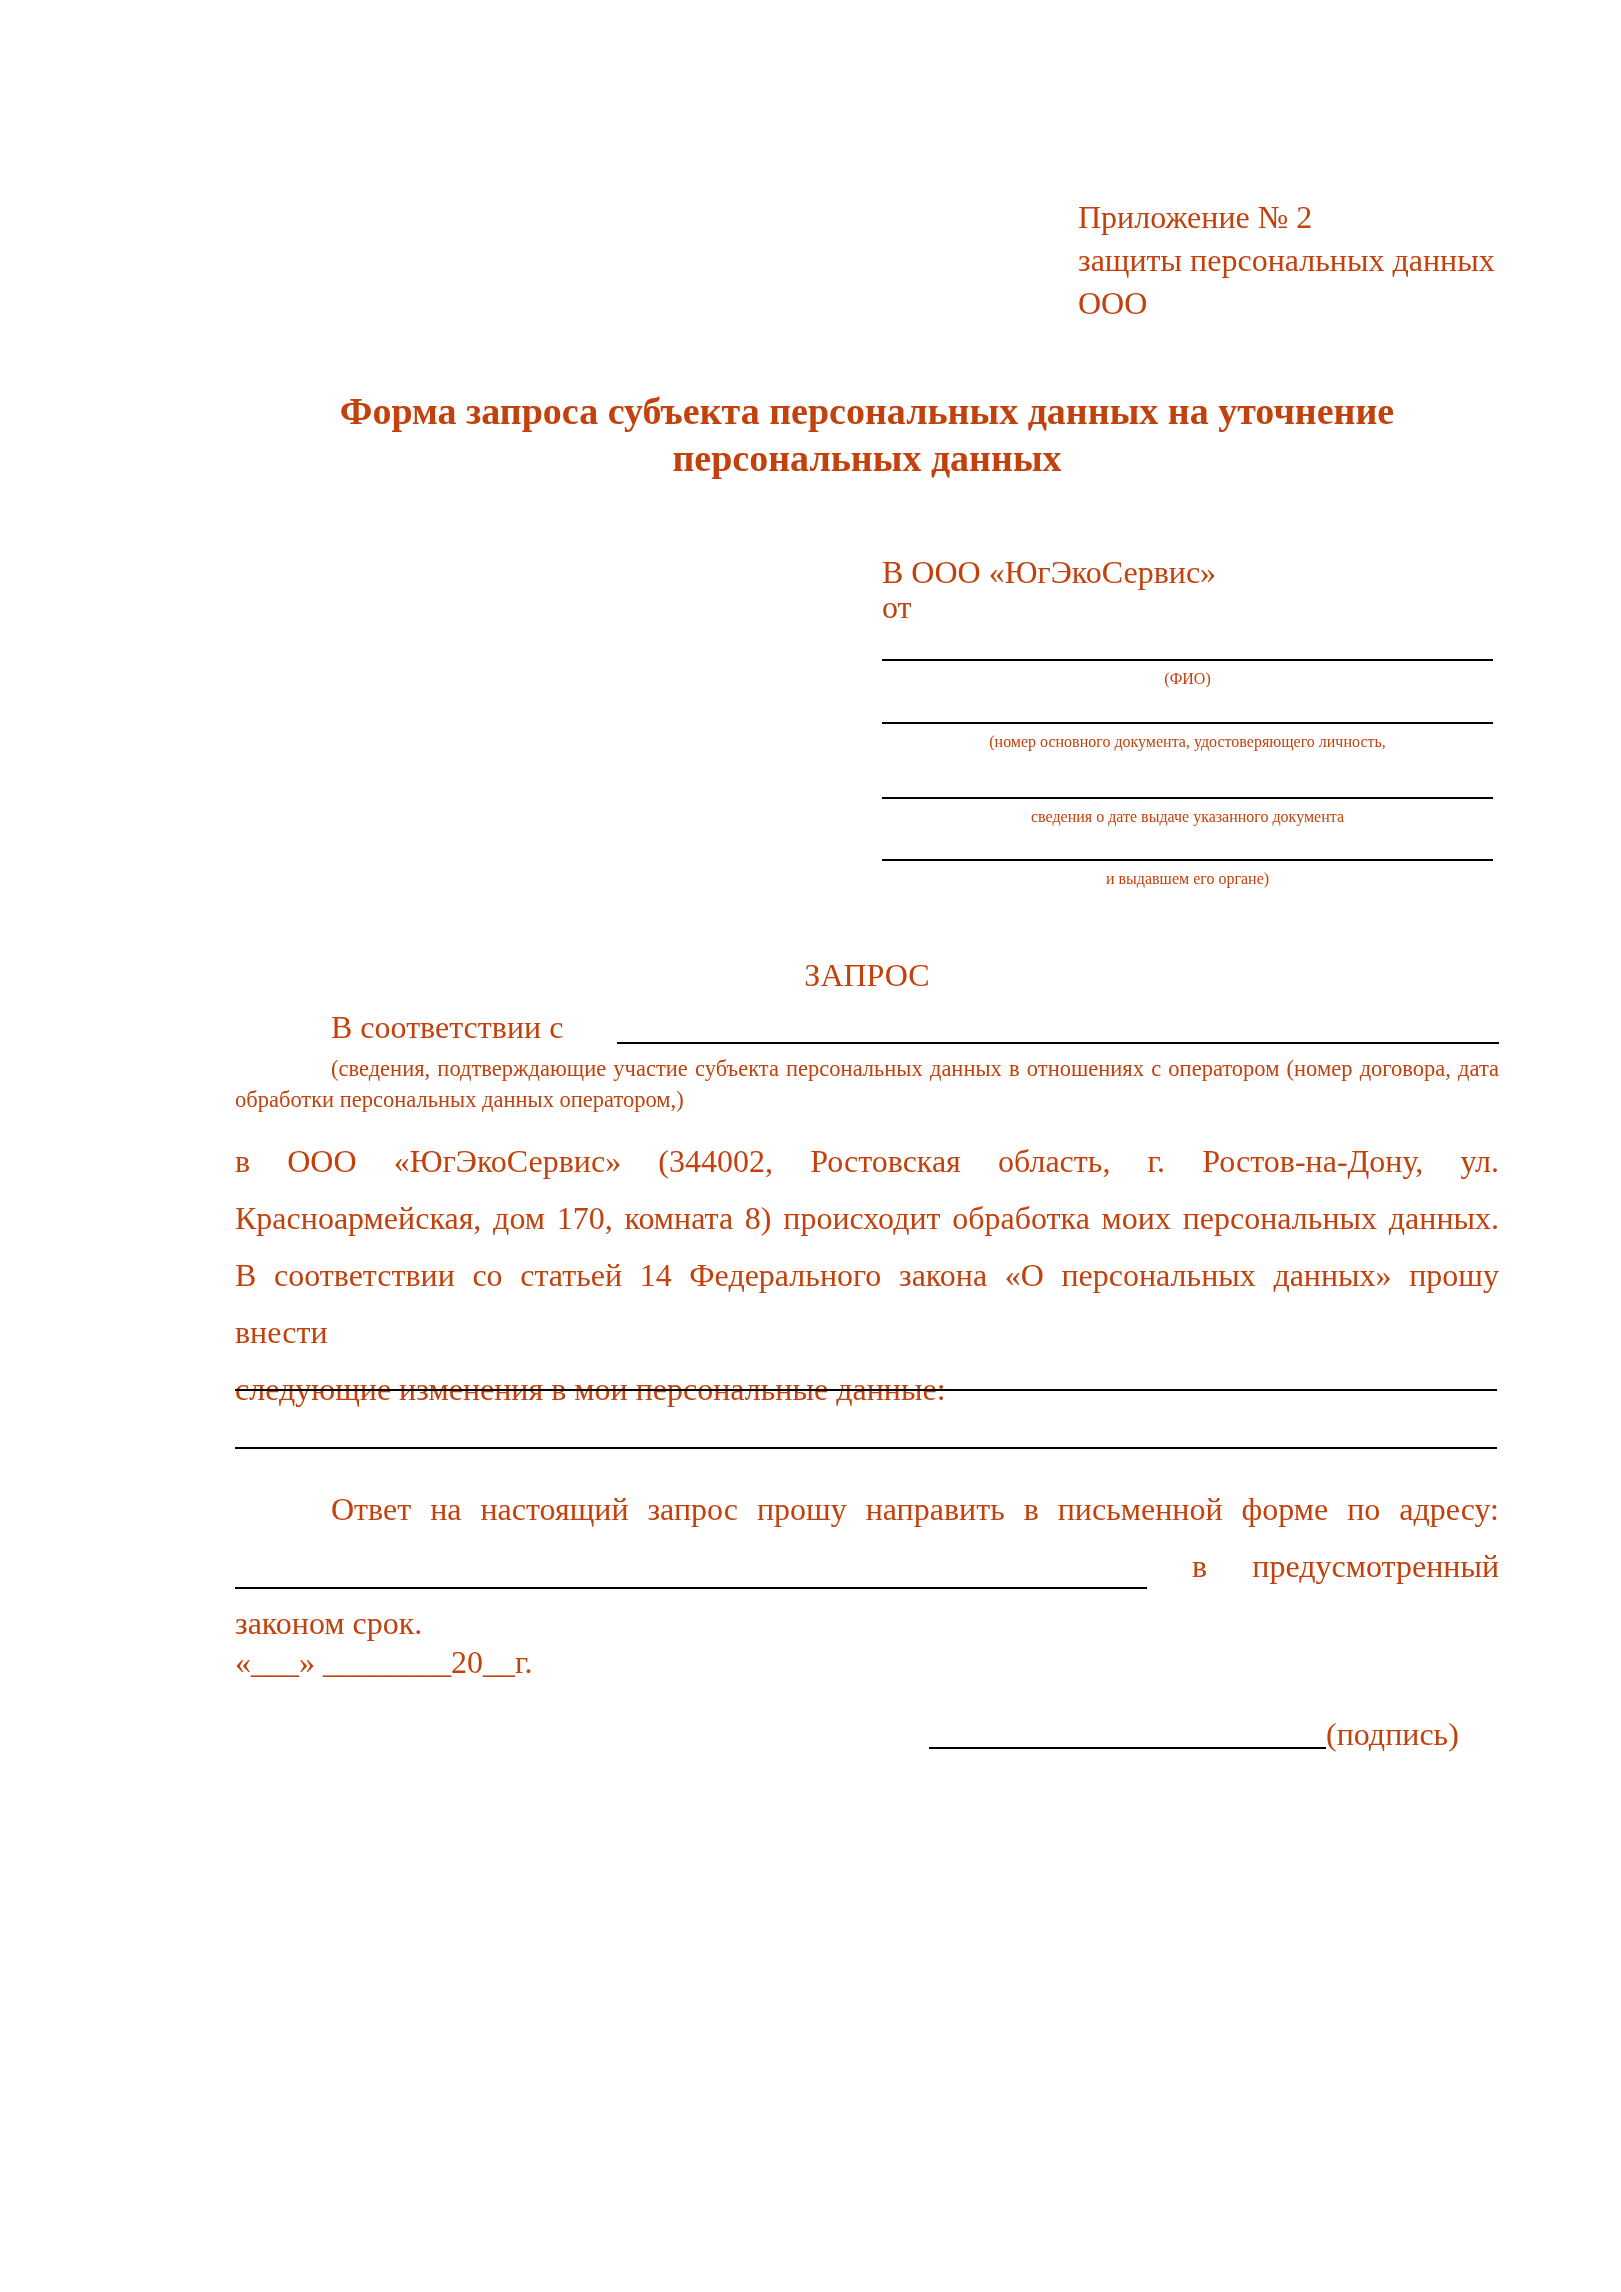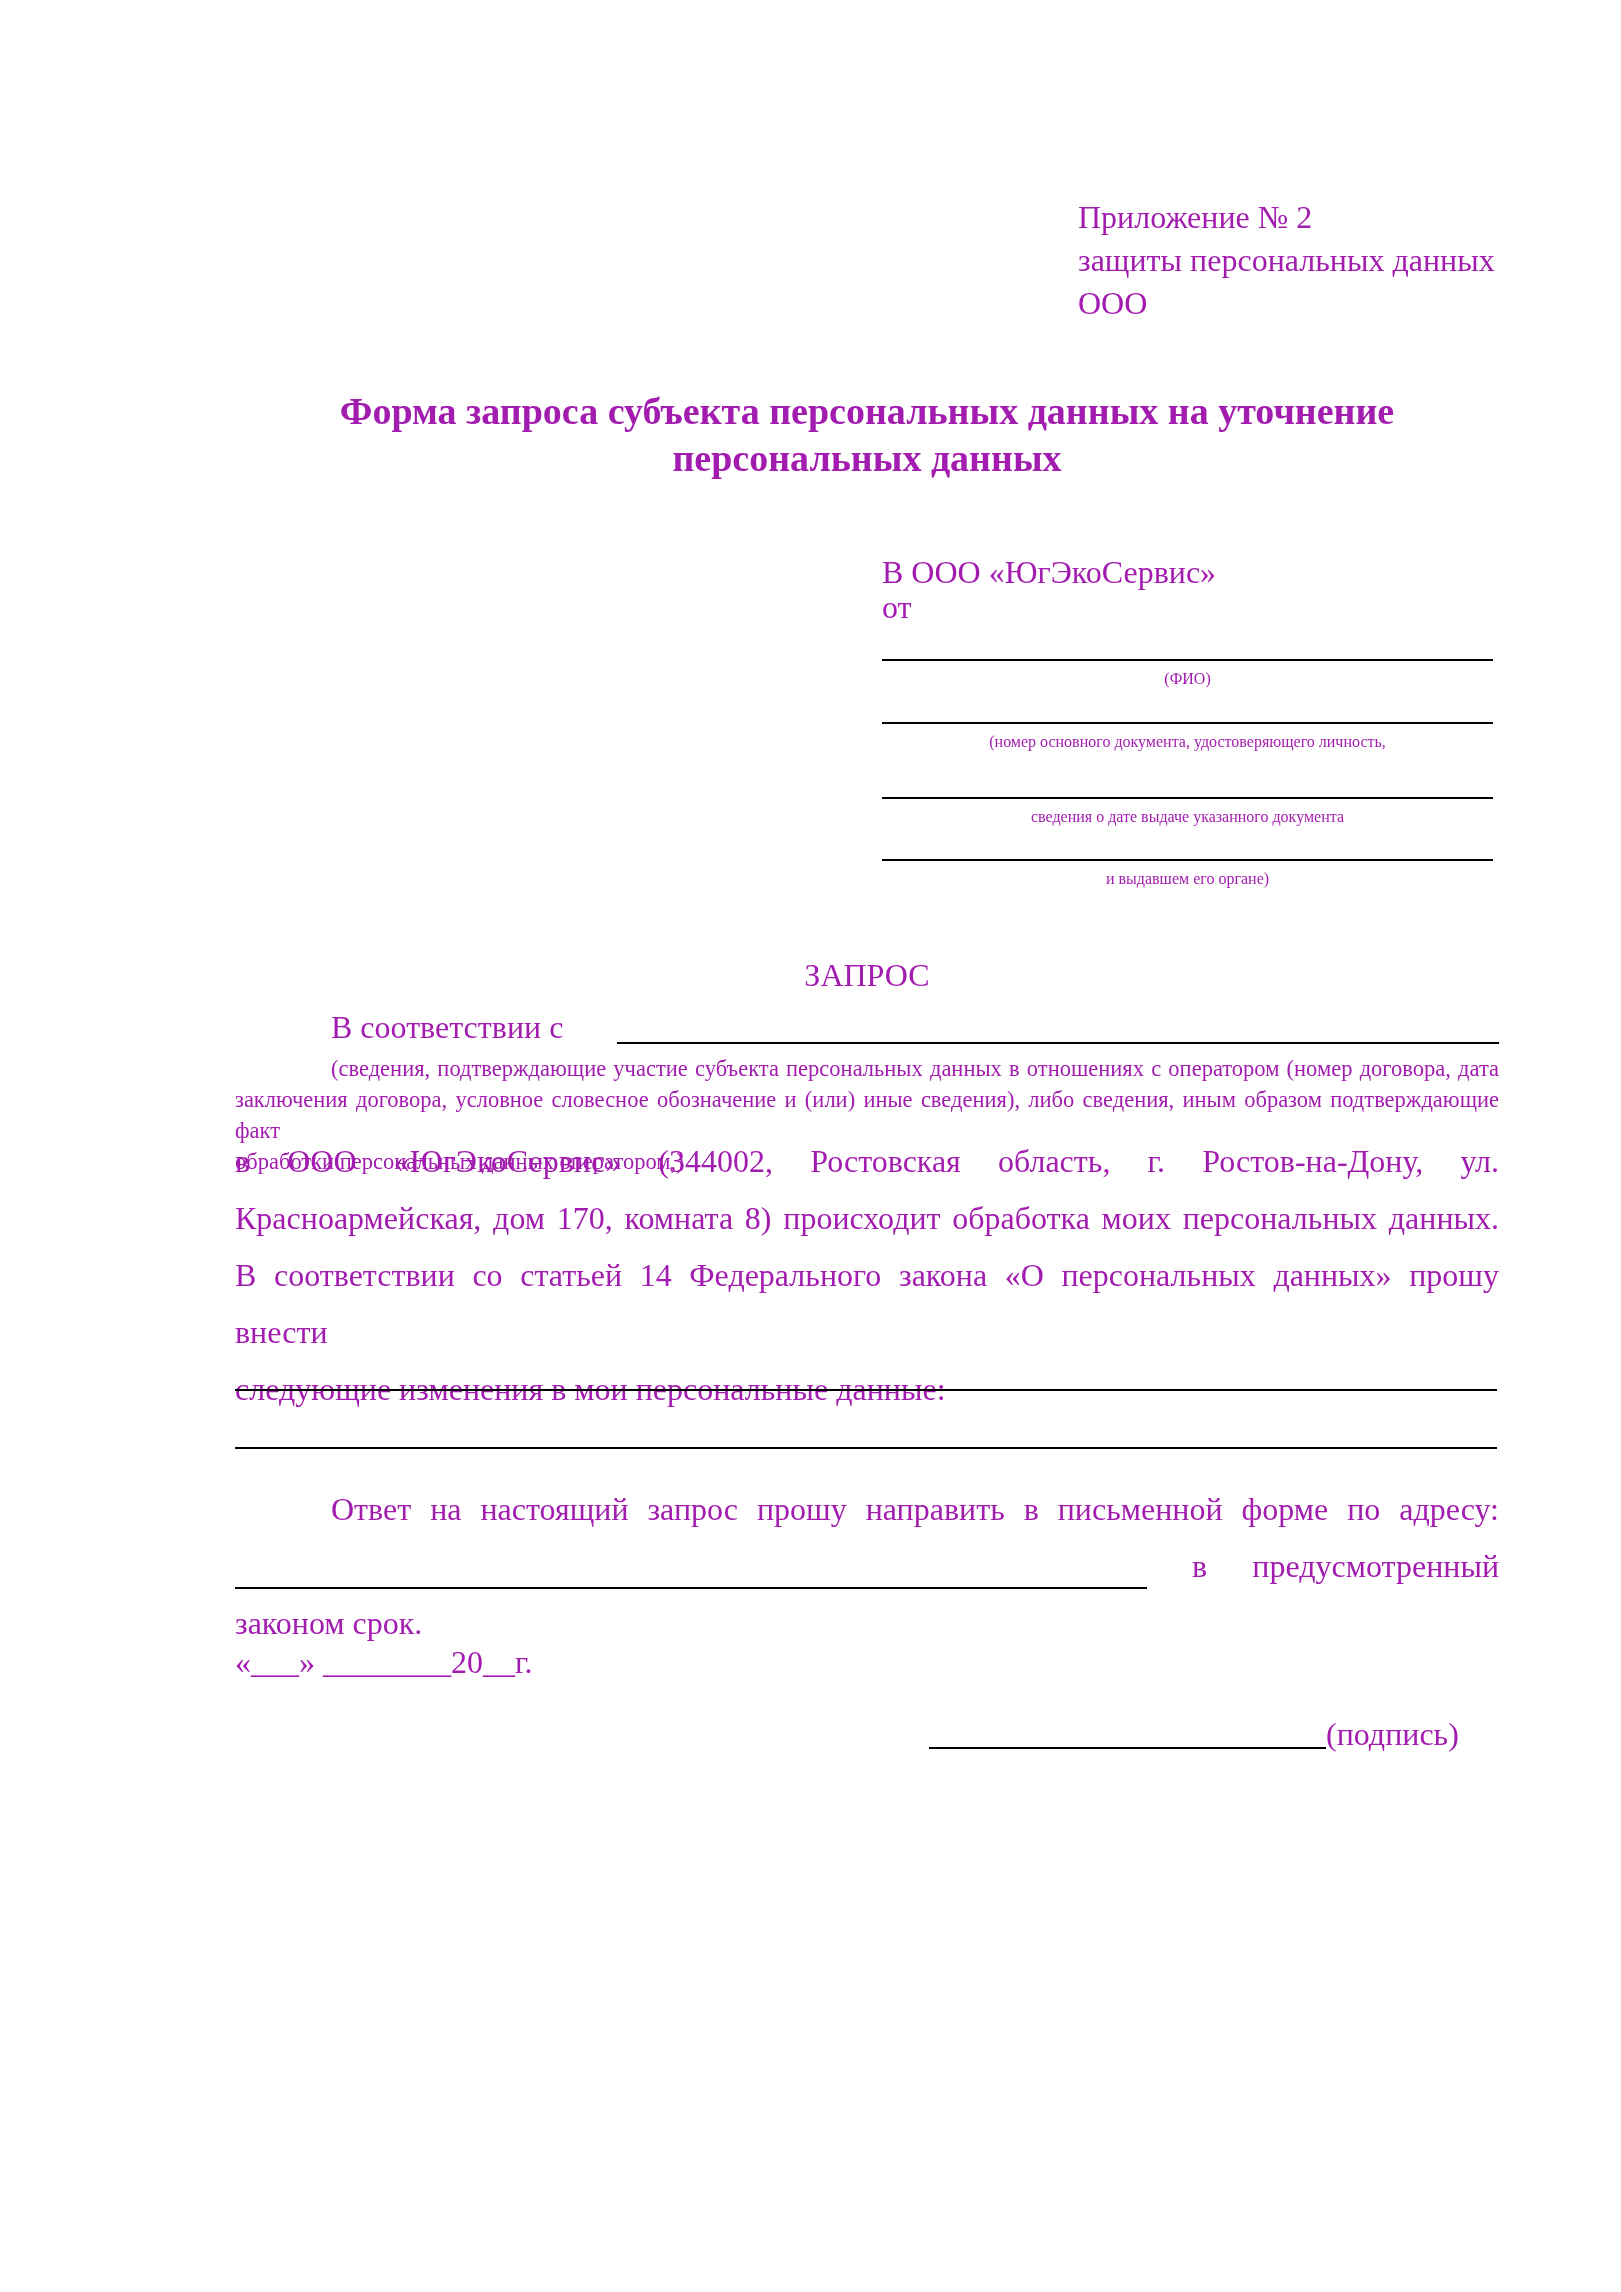--- a/index.html
+++ b/index.html
@@ -3,21 +3,21 @@
 <meta charset="utf-8">
 <style>
   * { margin: 0; padding: 0; box-sizing: border-box; }
   html, body { background: #e8e8e8; }
   .page {
     position: relative;
     width: 1621px;
     height: 2293px;
     background: #ffffff;
     font-family: "Liberation Serif", "DejaVu Serif", serif;
-    color: #a21caf;
+    color: #c2410c;
     overflow: hidden;
   }
   .abs { position: absolute; }
 
   
   .annex { left: 1078px; top: 196px; width: 461px; font-size: 32px; line-height: 43px; }
 
   
   .title { left: 235px; top: 388px; width: 1264px; text-align: center;
            font-size: 38px; font-weight: bold; line-height: 47px; }
@@ -95,21 +95,20 @@
 
   <div class="abs zapros">ЗАПРОС</div>
 
   <div class="abs accordance">
     <span class="lead">В соответствии с </span>
     <span class="fill-line"></span>
   </div>
 
   <div class="abs footnote">
     <div class="fn-1 jline">(сведения, подтверждающие участие субъекта персональных данных в отношениях с оператором (номер договора, дата</div>
-    <div class="jline">заключения договора, условное словесное обозначение и (или) иные сведения), либо сведения, иным образом подтверждающие факт</div>
     <div>обработки персональных данных оператором,)</div>
   </div>
 
   <div class="abs bodytext">
     <div class="jline">в ООО «ЮгЭкоСервис» (344002, Ростовская область, г. Ростов-на-Дону, ул.</div>
     <div class="jline">Красноармейская, дом 170, комната 8) происходит обработка моих персональных данных.</div>
     <div class="jline">В соответствии со статьей 14 Федерального закона «О персональных данных» прошу внести</div>
     <div>следующие изменения в мои персональные данные:</div>
   </div>
 

